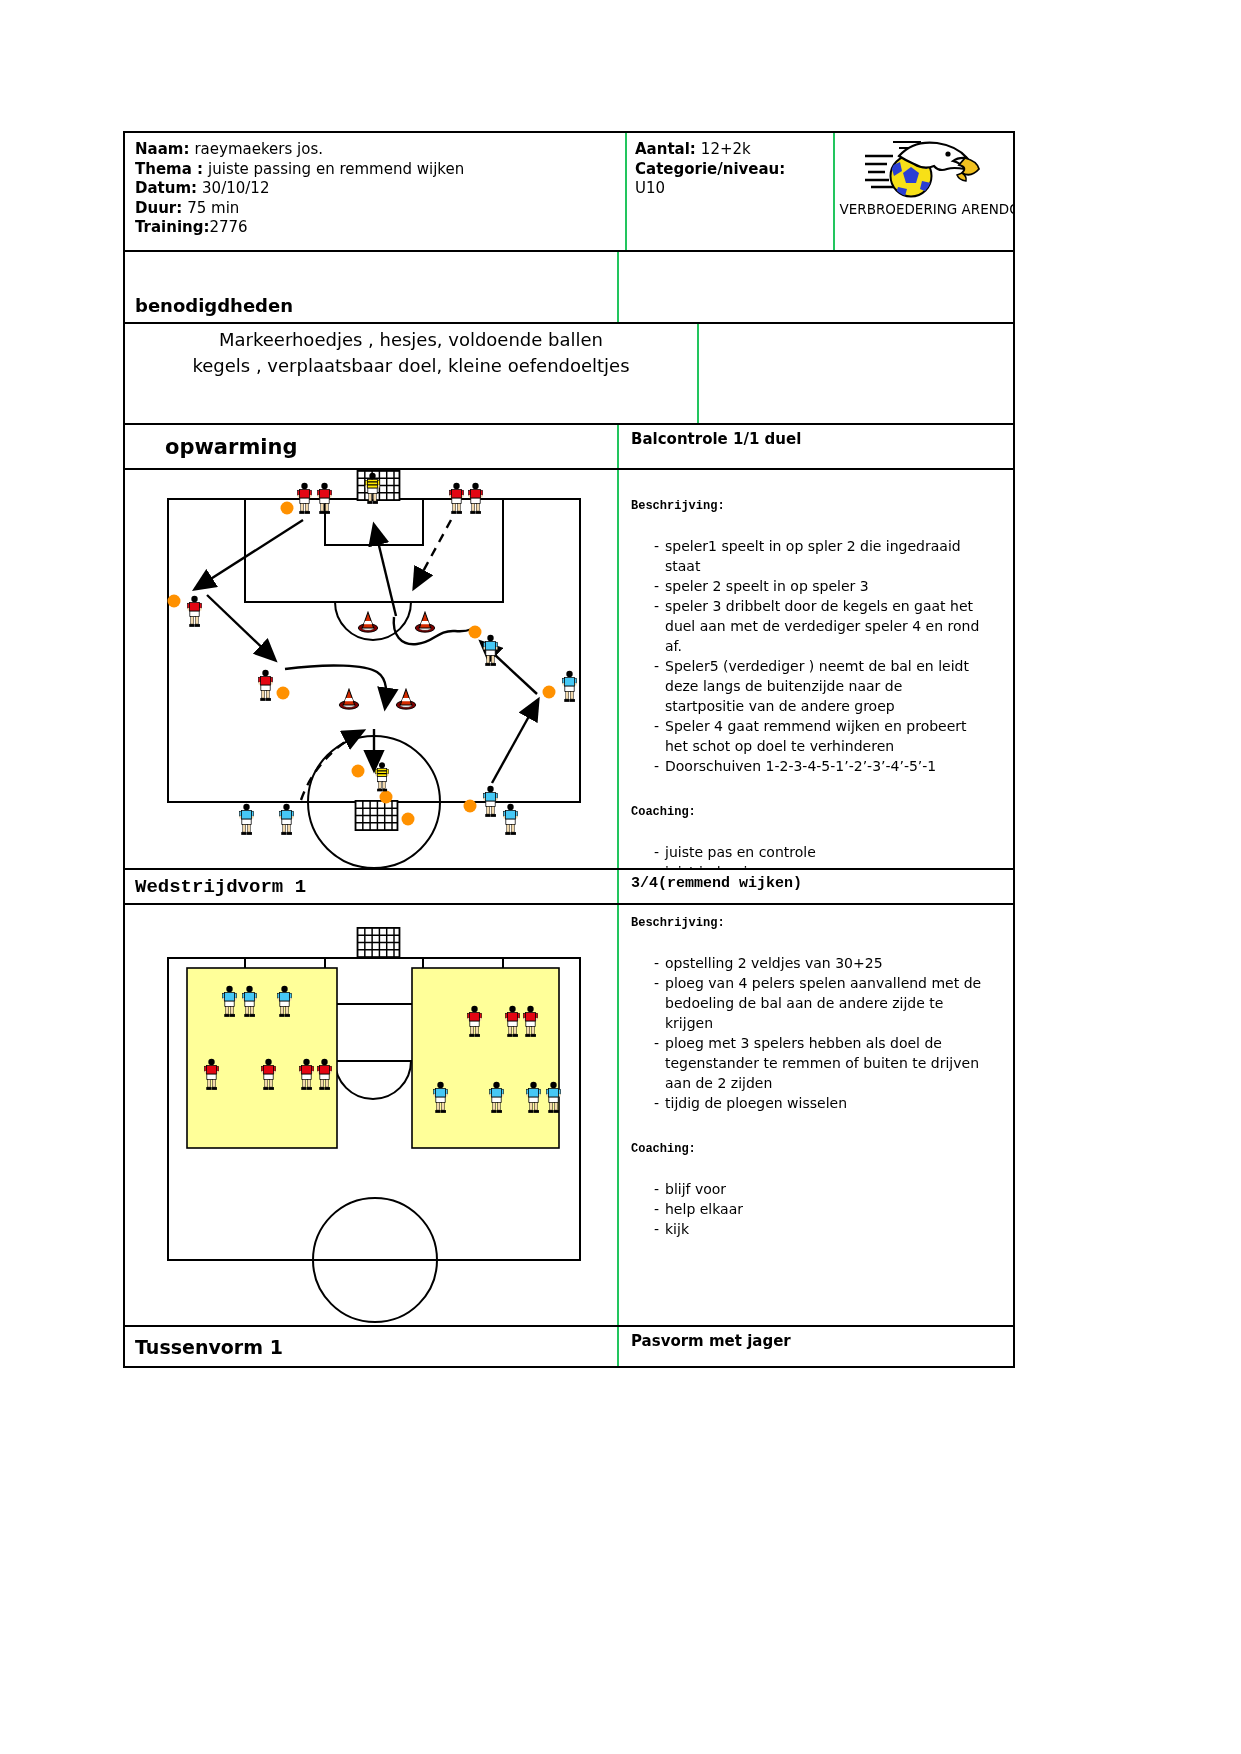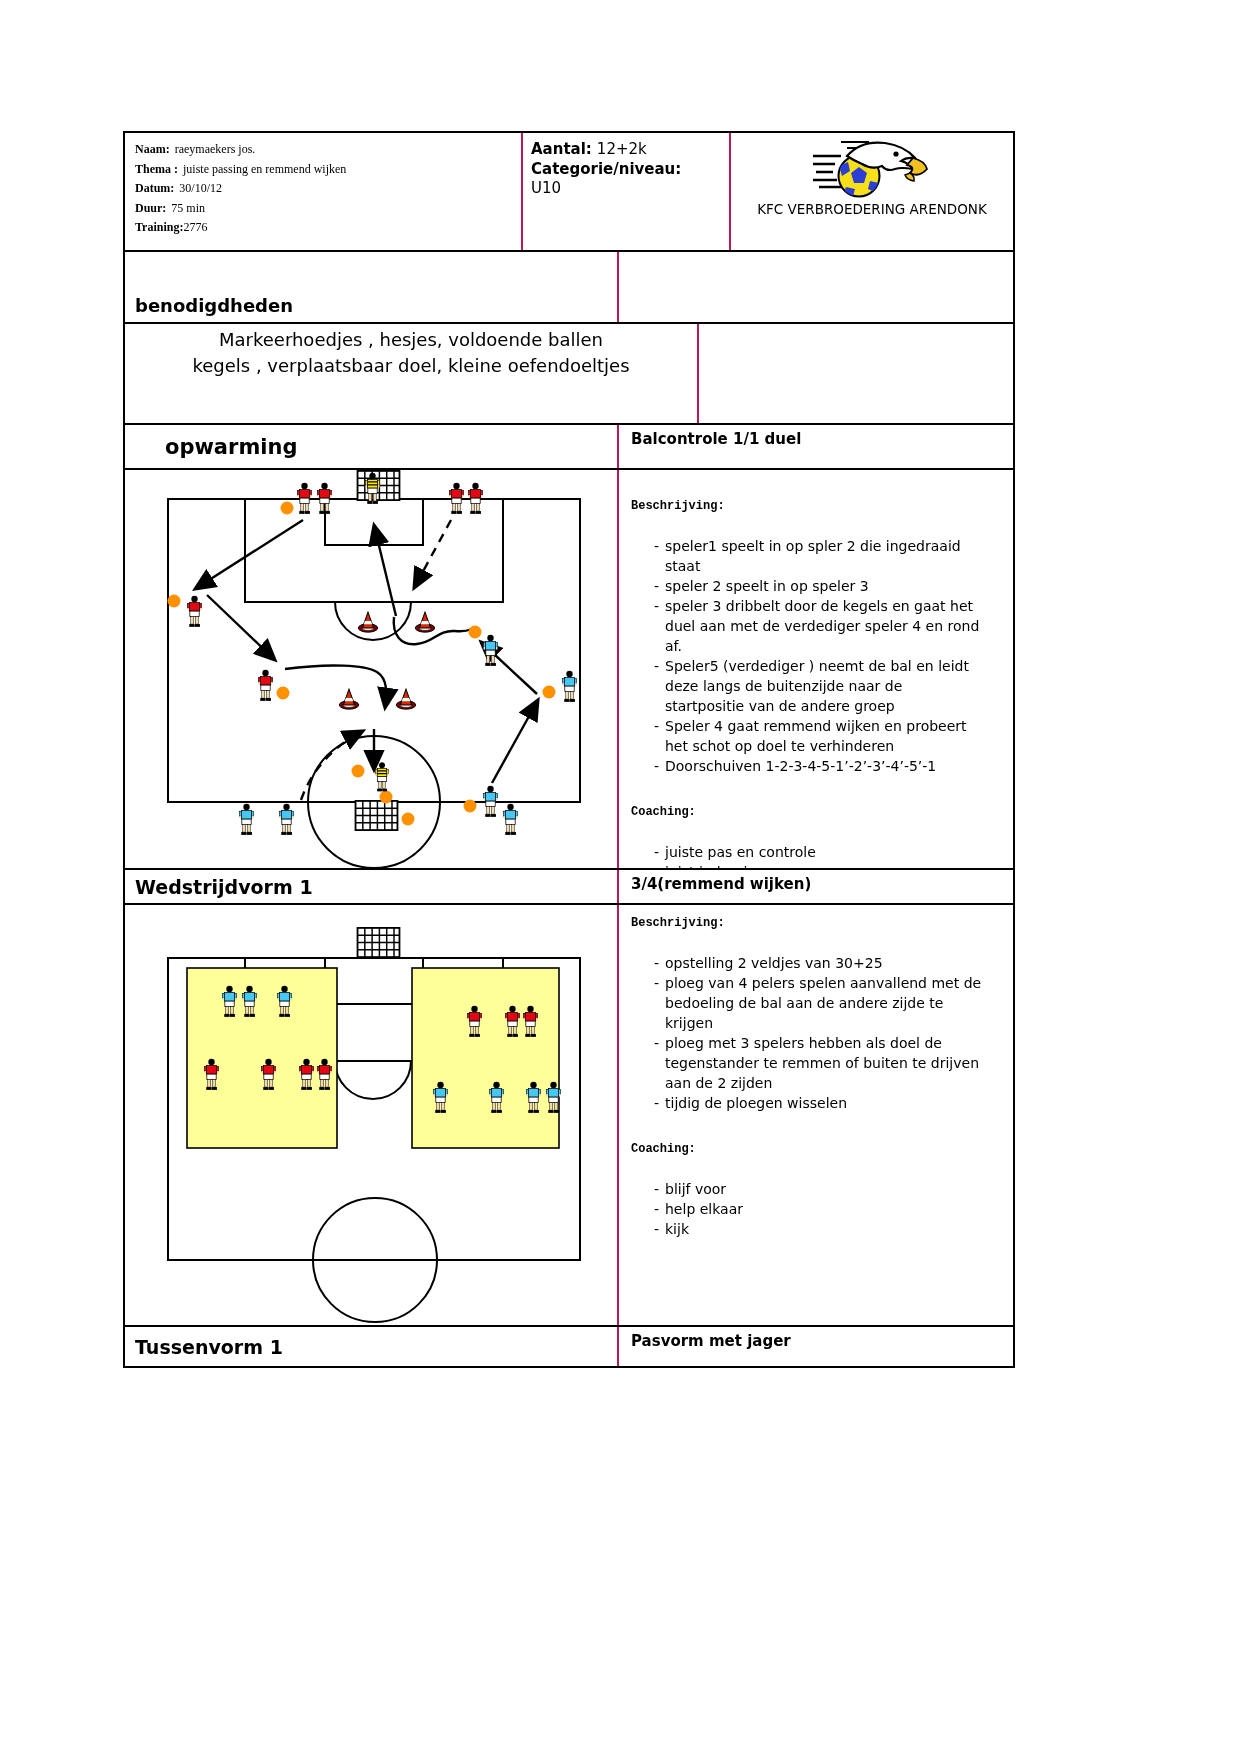--- a/index.html
+++ b/index.html
@@ -4,25 +4,25 @@
 <style>
   html,body{margin:0;padding:0;}
   body{
     width:1241px;height:1754px;position:relative;background:#fff;color:#000;
     font-family:"DejaVu Sans","Liberation Sans",sans-serif;
   }
   .doc{position:absolute;left:123px;top:131px;width:892px;border:2px solid #000;box-sizing:border-box;}
   .row{display:flex;box-sizing:border-box;}
   .row + .row{border-top:2px solid #000;}
   .cell{box-sizing:border-box;overflow:hidden;}
-  .cell + .cell{border-left:2px solid #be185d;}
+  .cell + .cell{border-left:2px solid #22c55e;}
 
   
   .r-header{height:117px;}
-  .c-info{width:396px;padding:7px 10px;font-size:12px;line-height:19.5px;font-family:Liberation Serif, serif;}
+  .c-info{width:500px;padding:7px 10px;font-size:15px;line-height:19.5px;}
   .c-info b{margin-right:5px;}
   .c-info .nogap b{margin-right:0;}
   .c-meta{width:208px;padding:7px 8px;font-size:15px;line-height:19.5px;}
   .c-meta b{margin-right:5px;}
   .c-logo{flex:1;display:flex;flex-direction:column;align-items:center;padding-top:3px;}
   .c-logo .club-name{font-size:13.5px;margin-top:1px;white-space:nowrap;}
 
   
   .r-bh{height:72px;}
   .r-bh .cell-l{width:492px;display:flex;align-items:flex-end;padding:0 0 6px 10px;font-weight:bold;font-size:18px;}
@@ -30,21 +30,21 @@
 
   
   .r-mat{height:101px;}
   .r-mat .cell-l{width:572px;text-align:center;font-size:18px;line-height:26px;padding-top:3px;}
   .r-mat .cell-l .mat-text{max-width:440px;margin:0 auto;}
   .r-mat .cell-r{flex:1;}
 
   
   .r-h{align-items:stretch;}
   .r-h1{height:45px;}
-  .r-h2{height:35px;}
+  .r-h2{height:35px;font-family:Liberation Mono, monospace;}
   .r-h3{height:41px;}
   .h-left{width:492px;font-weight:bold;display:flex;align-items:center;padding-left:10px;}
   .r-h1 .h-left{font-size:21px;padding-left:40px;}
   .r-h2 .h-left,.r-h3 .h-left{font-size:19px;}
   .h-right{flex:1;font-weight:bold;font-size:15px;display:flex;align-items:flex-start;padding:5px 0 0 12px;}
 
   
   .r-c1{height:400px;}
   .r-c2{height:422px;}
   .diagram-cell{width:492px;position:relative;}

